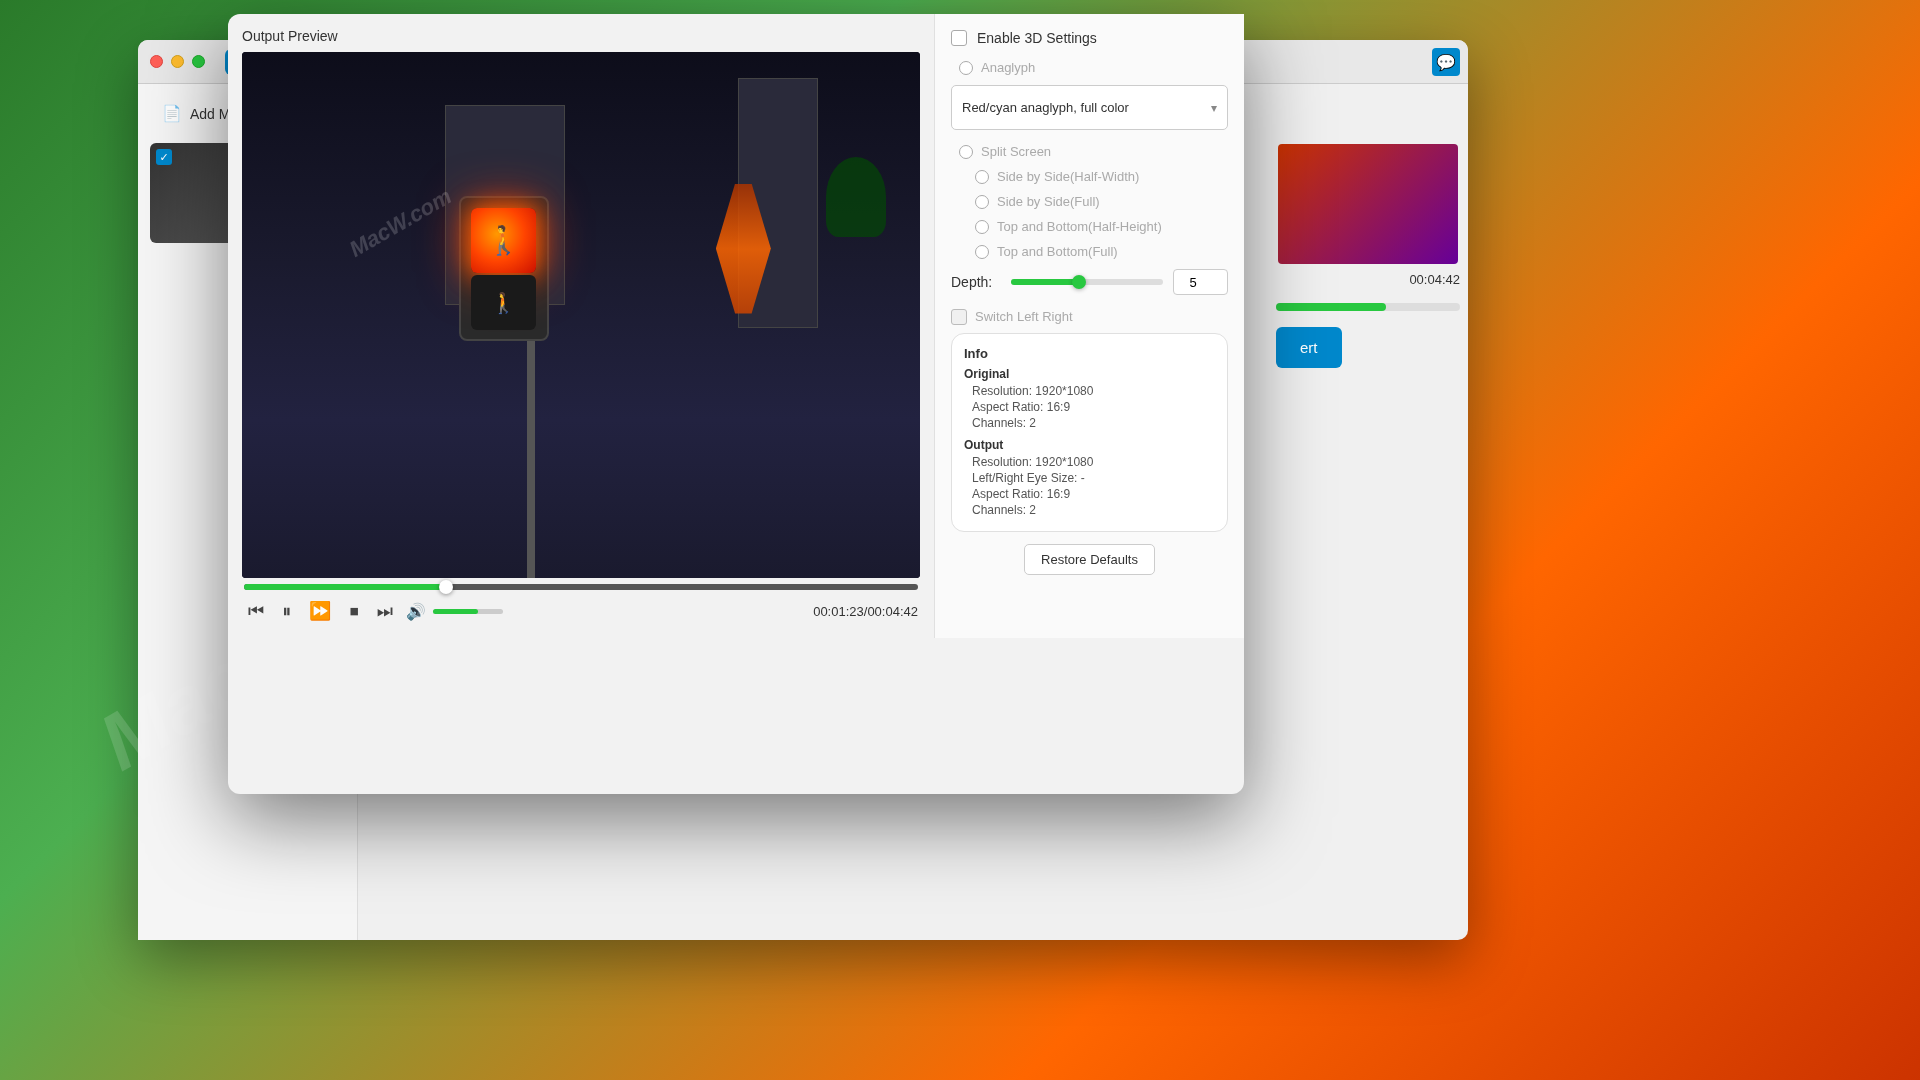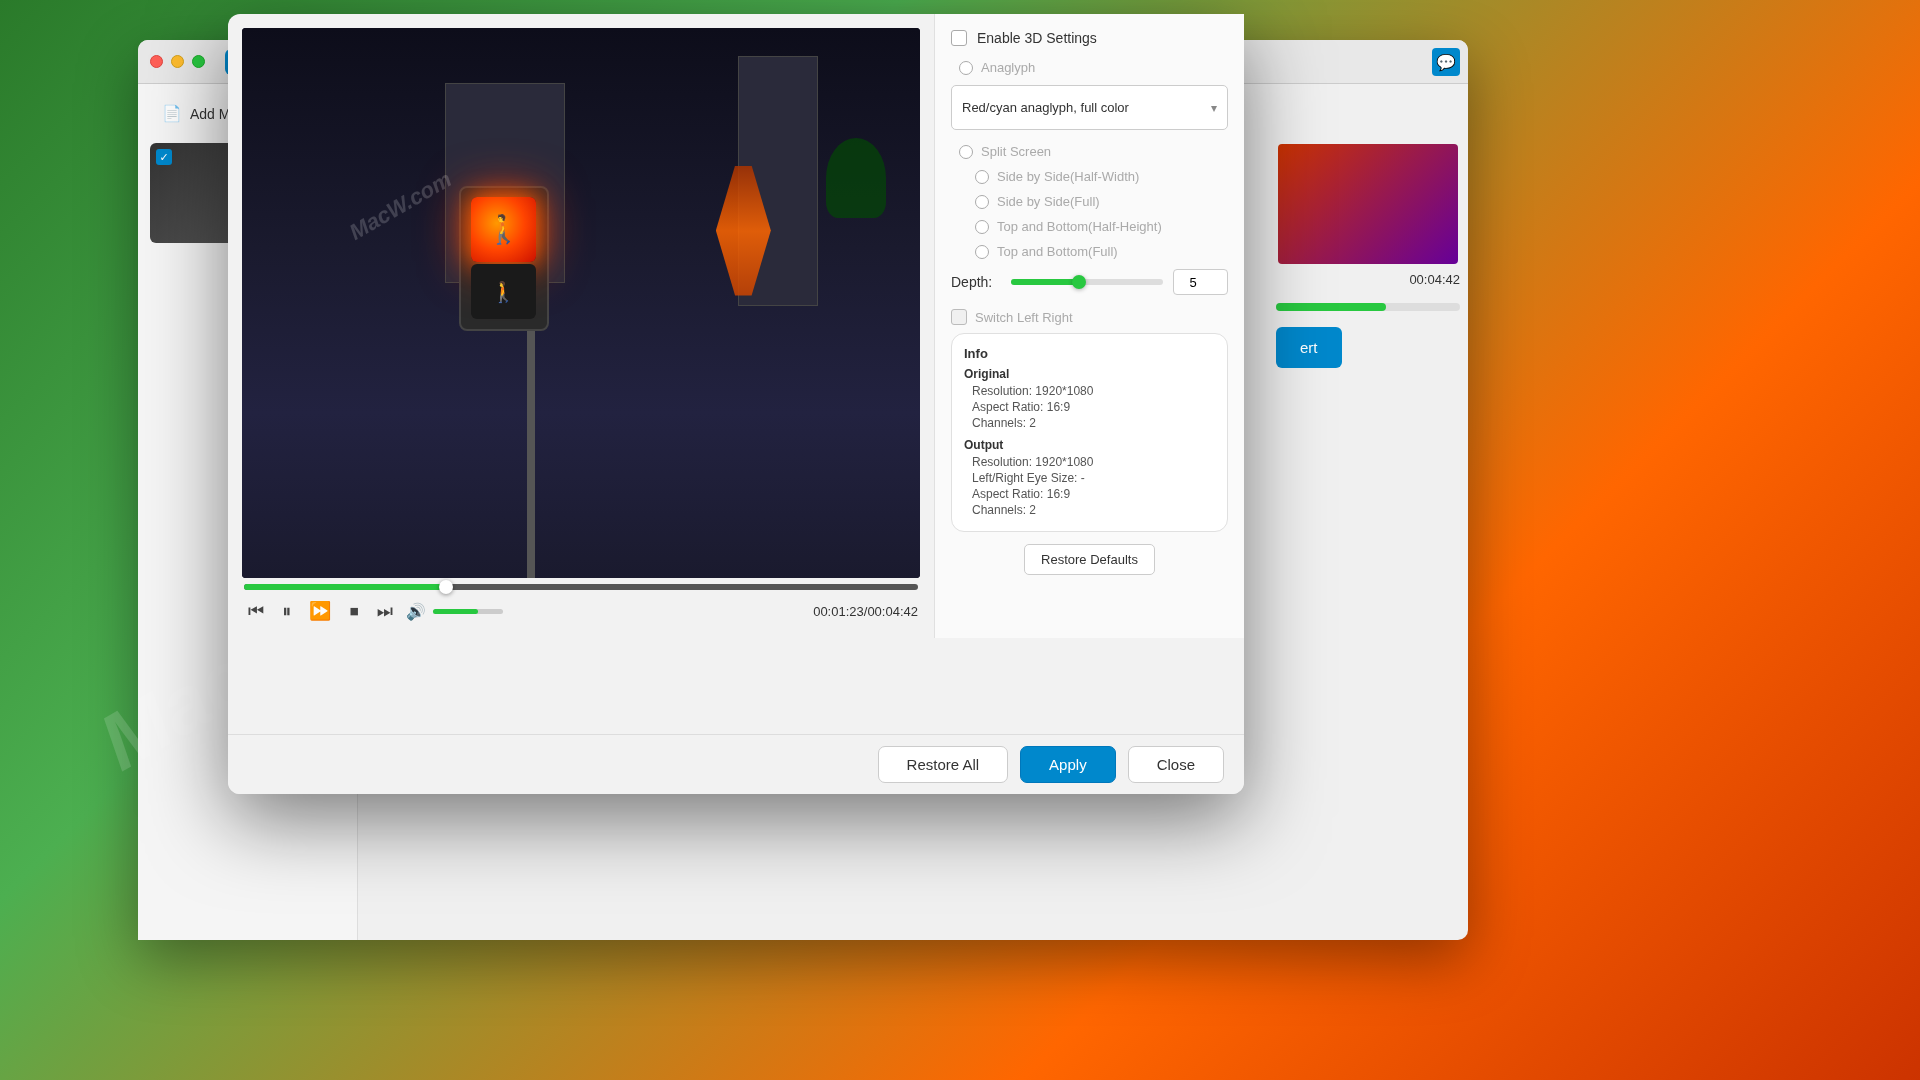--- a/index.html
+++ b/index.html
@@ -525,21 +525,21 @@
     .info-line {
       font-size: 12px;
       color: #555;
       margin-bottom: 2px;
       padding-left: 8px;
     }
 
     
     .switch-row {
       display: flex;
-      align-items: center;
+      align-items: flex-start;
       gap: 8px;
       margin-top: 6px;
     }
 
     .switch-checkbox {
       width: 16px;
       height: 16px;
       border: 1.5px solid #bbb;
       border-radius: 3px;
       background: #f0f0f0;
@@ -673,20 +673,21 @@
 
 <div class="watermark-bg" style="top:600px;left:80px;font-size:80px;">MacW.com</div>
 
 <div class="edit-dialog">
 
 
 
   <div class="dialog-content">
 
     <div class="preview-area">
+      <div class="preview-label">Output Preview</div>
 
       <div class="video-preview">
         <div class="scene-bg">
 
           <div style="position:absolute;top:0;left:0;right:0;bottom:0;background:linear-gradient(180deg,#0d0d1a 0%,#1a1a2e 40%,#222240 70%,#1a1a2e 100%);"></div>
 
           <div style="position:absolute;top:10%;left:30%;width:120px;height:200px;background:#2a2a3a;border:1px solid #444;"></div>
           <div style="position:absolute;top:5%;right:15%;width:80px;height:250px;background:#2a2a3a;border:1px solid #444;"></div>
 
           <div style="position:absolute;bottom:0;left:42%;width:8px;height:65%;background:#555;z-index:2;"></div>
@@ -803,18 +804,13 @@
         <div class="info-line">Left/Right Eye Size: -</div>
         <div class="info-line">Aspect Ratio: 16:9</div>
         <div class="info-line">Channels: 2</div>
       </div>
 
       <button class="restore-defaults-btn">Restore Defaults</button>
 
     </div>
   </div>
 
-  <div class="dialog-footer">
-    <button class="footer-btn">Restore All</button>
-    <button class="footer-btn primary">Apply</button>
-    <button class="footer-btn">Close</button>
-  </div>
 </div>
 
 </body></html>

